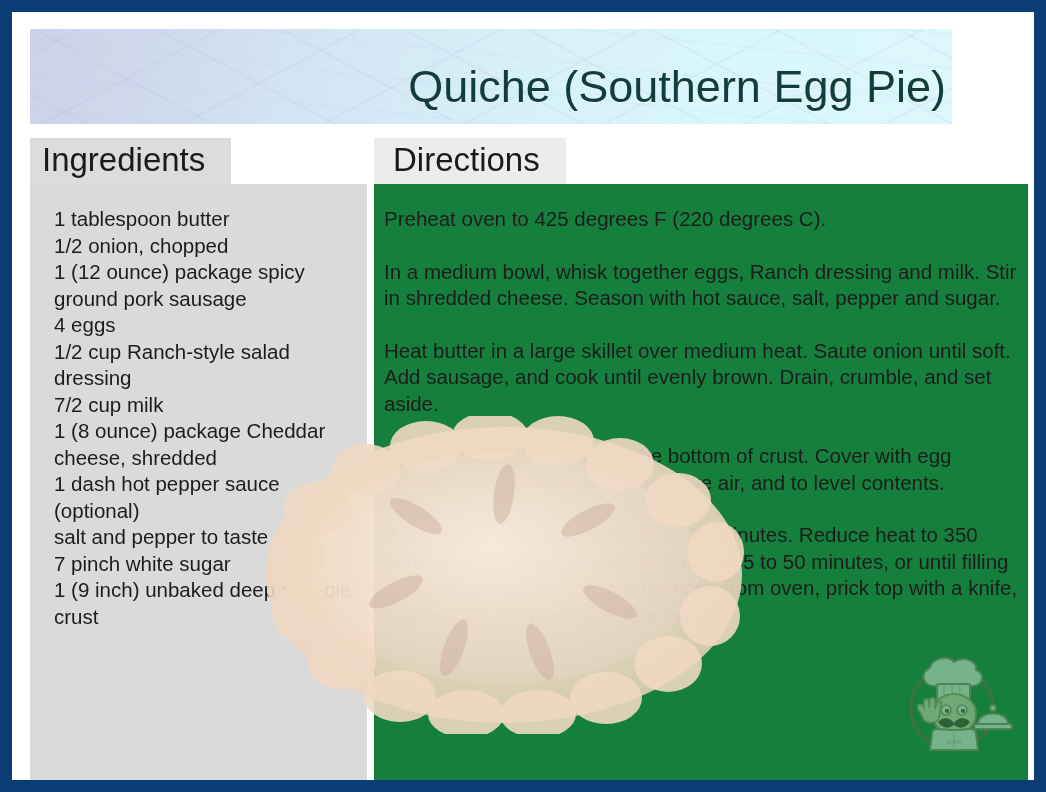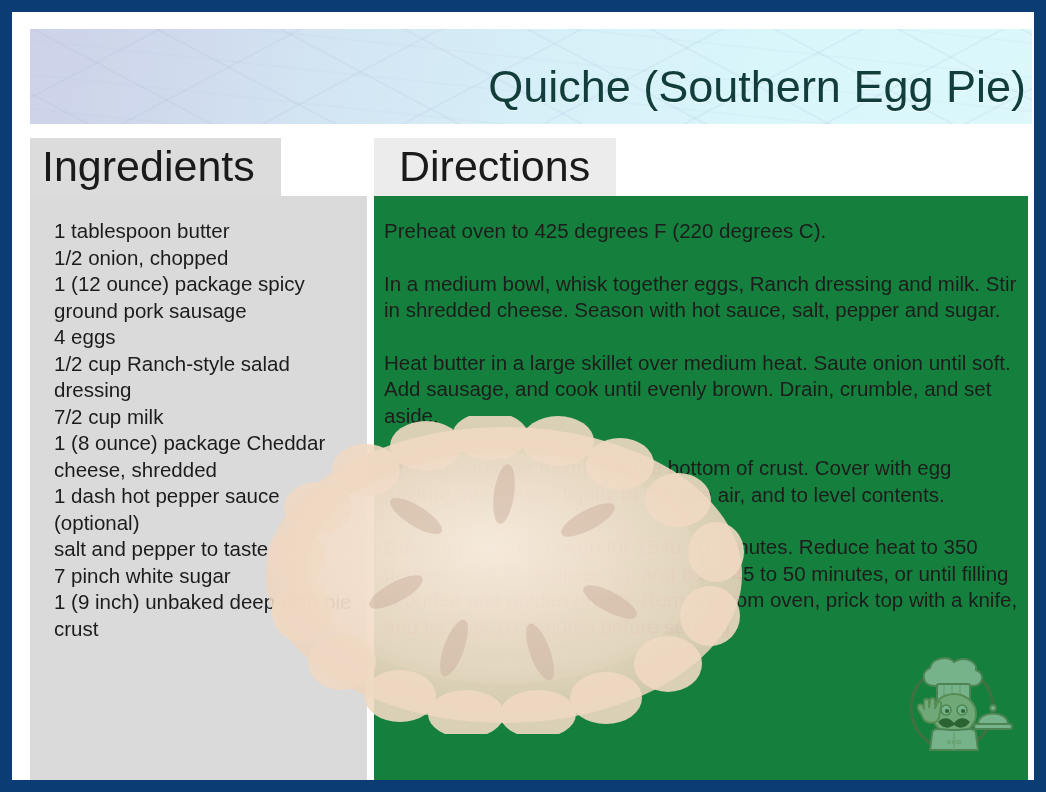--- a/index.html
+++ b/index.html
@@ -20,21 +20,21 @@
     background: #ffffff;
     border: 12px solid #0b3c74;
     overflow: hidden;
   }
 
   
   #title-banner {
     position: absolute;
     left: 18px;
     top: 17px;
-    width: 1002px;
+    width: 922px;
     height: 95px;
     background:
       repeating-linear-gradient(28deg,
         rgba(255,255,255,0.00) 0px,
         rgba(255,255,255,0.00) 26px,
         rgba(160,170,200,0.16) 27px,
         rgba(255,255,255,0.00) 29px,
         rgba(255,255,255,0.00) 58px),
       repeating-linear-gradient(-28deg,
         rgba(255,255,255,0.00) 0px,
@@ -76,21 +76,21 @@
   }
 
   
   .section {
     position: absolute;
   }
   .section-head {
     position: relative;
     display: inline-block;
     padding: 2px 26px 4px 12px;
-    font-size: 43px;
+    font-size: 33px;
     line-height: 1.22;
     color: #1a1a1a;
     white-space: nowrap;
     z-index: 2;
   }
   .section-body {
     position: relative;
     box-sizing: border-box;
     font-size: 20.5px;
     line-height: 26.5px;
@@ -119,21 +119,21 @@
   }
 
   
   #directions-section {
     left: 362px;
     top: 126px;
     width: 654px;
   }
   #directions-section .section-head {
     background: #ececec;
-    padding-left: 25px;
+    padding-left: 19px;
   }
   #directions-body {
     width: 654px;
     height: 751px;
     background: #15803d;
     padding: 22px 6px 10px 10px;
   }
   #directions-body p {
     margin: 0 0 26px 0;
   }

